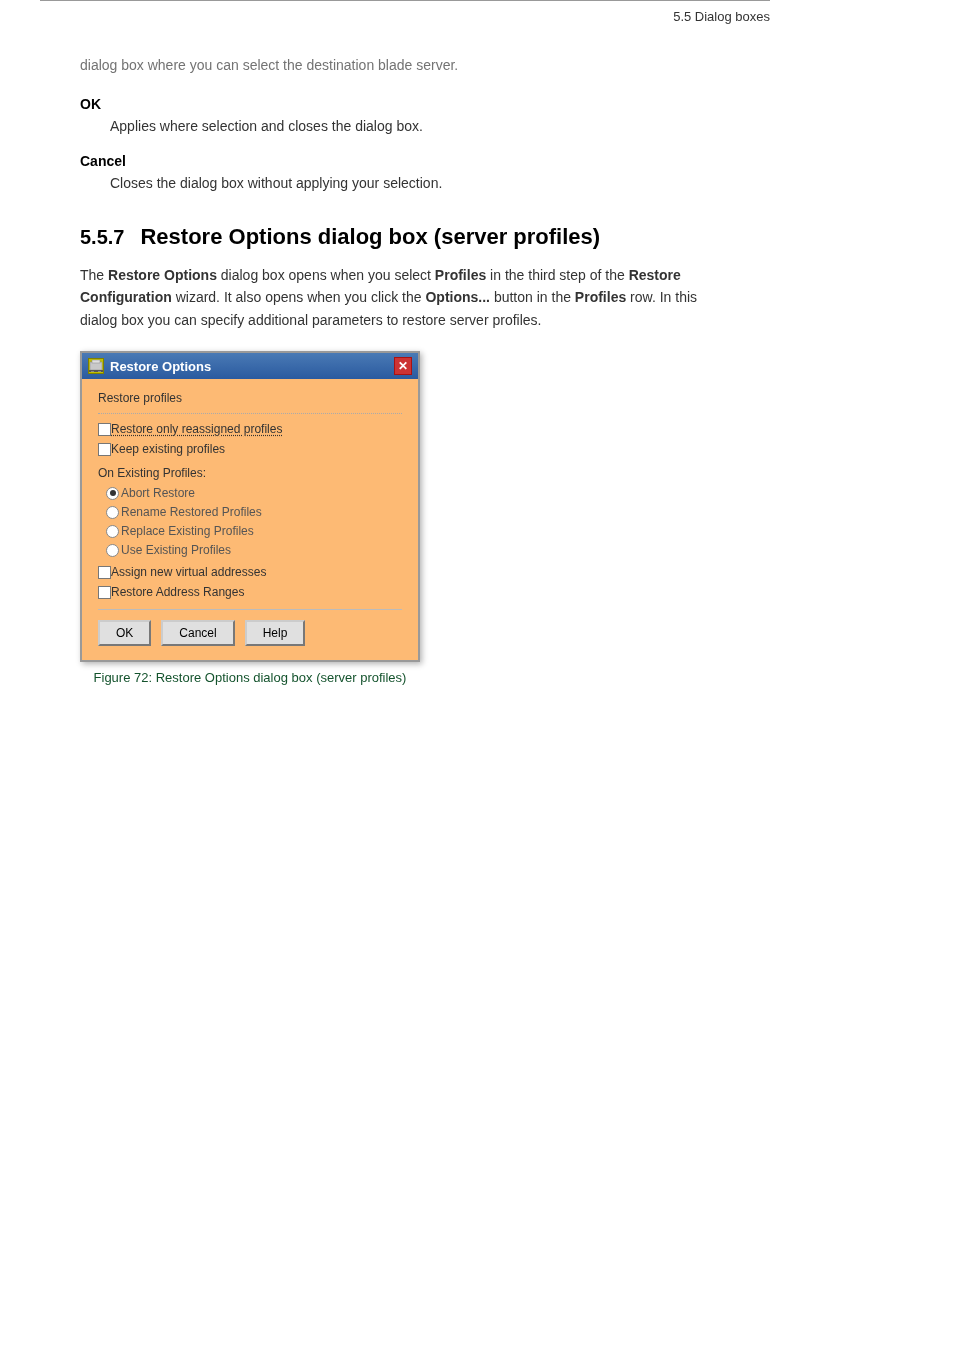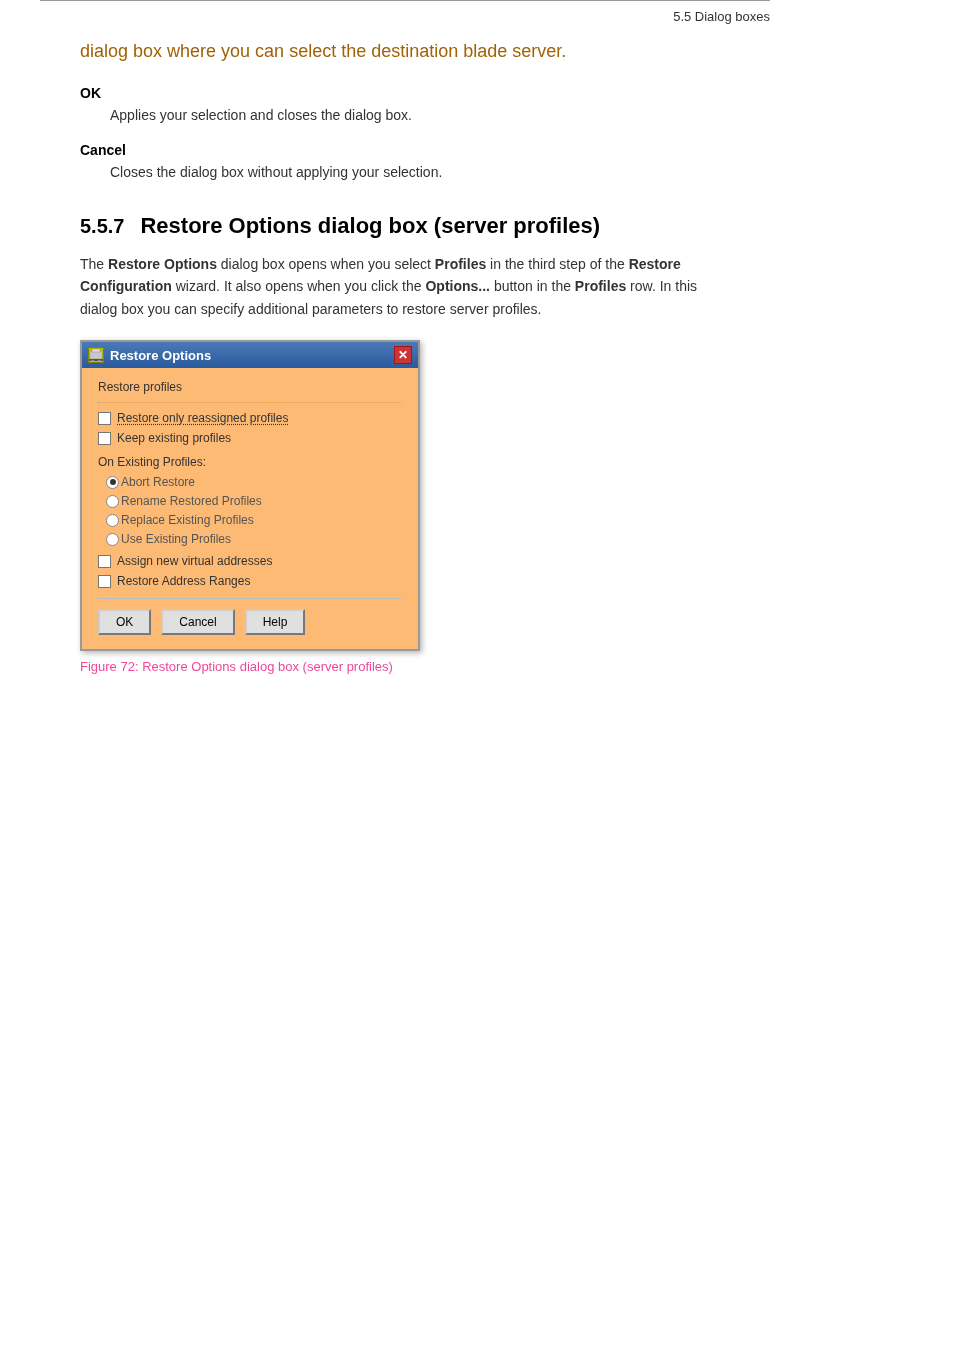--- a/index.html
+++ b/index.html
@@ -34,24 +34,25 @@
       color: #333;
       padding: 8px 40px 4px 40px;
     }
 
     
     .content {
       padding: 10px 80px 20px 80px;
     }
 
     .intro-text {
-      font-size: 18px;
-      color: #a16207;
+      font-size: 14px;
+      color: #737373;
       margin-bottom: 20px;
       line-height: 1.5;
+      margin-top: 17px;
     }
 
     
     .term {
       font-weight: bold;
       font-size: 14px;
       margin-bottom: 4px;
       margin-top: 16px;
     }
 
@@ -158,21 +159,20 @@
 
     .dialog-divider {
       border: none;
       border-top: 1px dotted #aaa;
       margin: 8px 0;
     }
 
     .checkbox-row {
       display: flex;
       align-items: center;
-      gap: 6px;
       margin-bottom: 6px;
       font-size: 12px;
       color: #333;
     }
 
     .checkbox-box {
       width: 13px;
       height: 13px;
       border: 1px solid #777;
       background: #fff;
@@ -244,22 +244,23 @@
       padding: 4px 16px;
       font-size: 12px;
       cursor: pointer;
       min-width: 50px;
       text-align: center;
     }
 
     
     .figure-caption {
       font-size: 13px;
-      color: #ec4899;
+      color: #14532d;
       margin-top: 8px;
+      text-align: center;
       width: 340px;
     }
 
     
     .footer {
       position: absolute;
       bottom: 20px;
       left: 0;
       right: 0;
       padding: 0 40px;
@@ -287,21 +288,21 @@
   <hr class="header-rule">
   <div class="header-text">
     <span>5.5 Dialog boxes</span>
   </div>
 
   <div class="content">
 
     <p class="intro-text">dialog box where you can select the destination blade server.</p>
 
     <div class="term">OK</div>
-    <div class="term-desc">Applies your selection and closes the dialog box.</div>
+    <div class="term-desc">Applies where selection and closes the dialog box.</div>
 
     <div class="term">Cancel</div>
     <div class="term-desc">Closes the dialog box without applying your selection.</div>
 
     <div class="section-heading">
       <span class="section-number">5.5.7</span>
       <span class="section-title">Restore Options dialog box (server profiles)</span>
     </div>
 
     <p class="section-desc">

